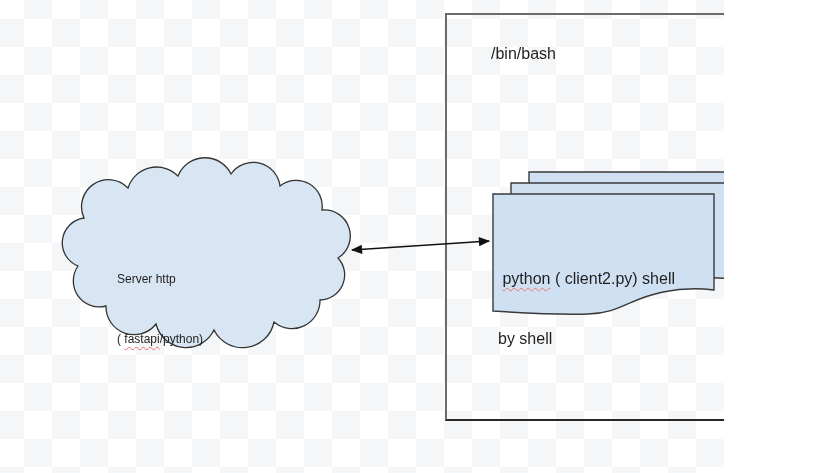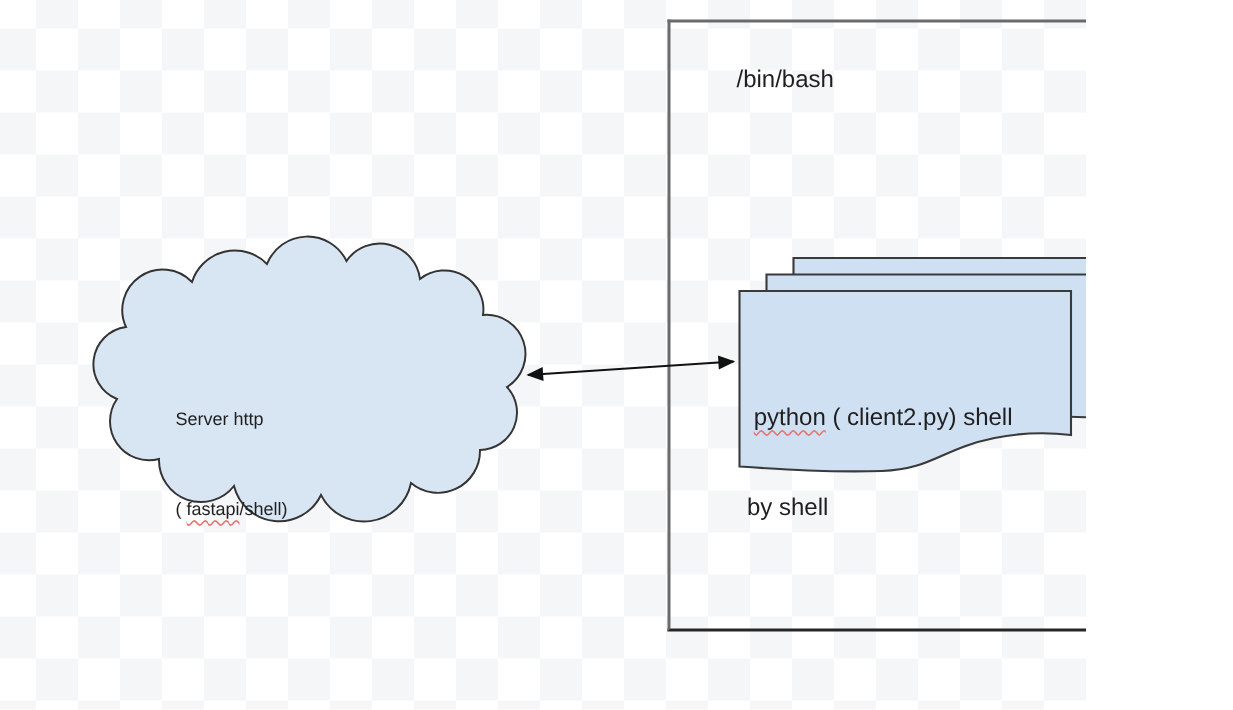--- a/index.html
+++ b/index.html
@@ -72,21 +72,21 @@
              A 25 25 0 0 1 258 146
              A 28 28 0 0 1 212 168
              A 32 32 0 0 1 152 176
              A 31 31 0 0 1 94 170
              A 28 28 0 0 1 44 152
              A 26 26 0 0 1 16 112 Z" fill="#d8e5f3"></path>
   </svg>
 
   <div class="abs cloud-text">
     <div>Server http</div>
-    <div><span>( </span><span class="miss">fastapi</span><span>/shell)</span></div>
+    <div><span>( </span><span class="miss">fastapi</span><span>/python)</span></div>
   </div>
 
   <svg class="abs doc-svg doc-back" width="224" height="128" viewBox="-1 -1 224 128">
     <path class="doc-stroke" d="M 0 0 L 221 0 L 221 96 C 205 94 190 94 170 98 C 135 105 128 119 95 120 C 60 121 30 119 0 117 Z" fill="#cfe0f2"></path>
   </svg>
   <svg class="abs doc-svg doc-mid" width="224" height="128" viewBox="-1 -1 224 128">
     <path class="doc-stroke" d="M 0 0 L 221 0 L 221 96 C 205 94 190 94 170 98 C 135 105 128 119 95 120 C 60 121 30 119 0 117 Z" fill="#cfe0f2"></path>
   </svg>
   <svg class="abs doc-svg doc-front" width="224" height="128" viewBox="-1 -1 224 128">
     <path class="doc-stroke" d="M 0 0 L 221 0 L 221 96 C 205 94 190 94 170 98 C 135 105 128 119 95 120 C 60 121 30 119 0 117 Z" fill="#cfe0f2"></path>

